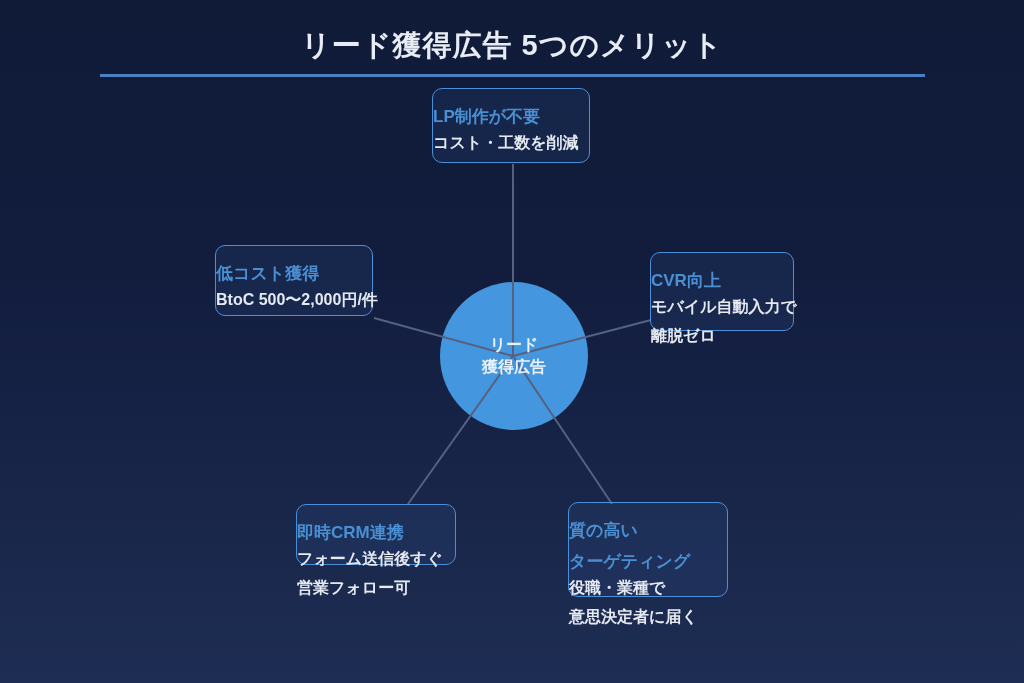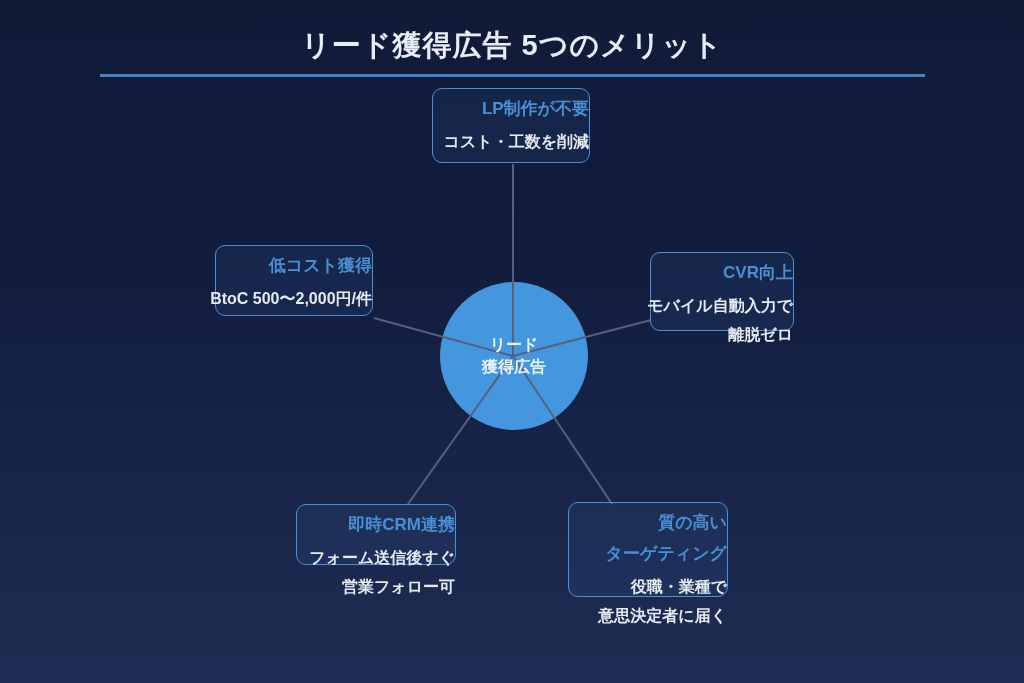--- a/index.html
+++ b/index.html
@@ -43,38 +43,38 @@
     height: 683px;
   }
   .node {
     position: absolute;
     box-sizing: border-box;
     border: 1.5px solid #4a90d9;
     border-radius: 10px;
     background: rgba(70, 125, 205, 0.10);
     display: flex;
     flex-direction: column;
-    align-items: flex-end;
-    padding-top: 9px;
+    align-items: flex-start;
+    padding-top: 17px;
     text-align: center;
   }
   .node-title {
     font-size: 17px;
     font-weight: 700;
     color: #4a8fd4;
     line-height: 1.35;
     white-space: nowrap;
   }
   .node-body {
     font-size: 16px;
     font-weight: 700;
     color: #e5e9f0;
     line-height: 1.3;
     white-space: nowrap;
-    margin-top: 11px;
+    margin-top: 4px;
   }
   .node-body + .node-body { margin-top: 8px; }
   .node-title + .node-title { margin-top: 8px; }
   .node-top          { left: 432px; top: 88px;  width: 158px; height: 75px; }
   .node-left         { left: 215px; top: 245px; width: 158px; height: 71px; }
   .node-right        { left: 650px; top: 252px; width: 144px; height: 79px; }
   .node-bottom-left  { left: 296px; top: 504px; width: 160px; height: 61px; }
   .node-bottom-right { left: 568px; top: 502px; width: 160px; height: 95px; }
   .center-label {
     position: absolute;

